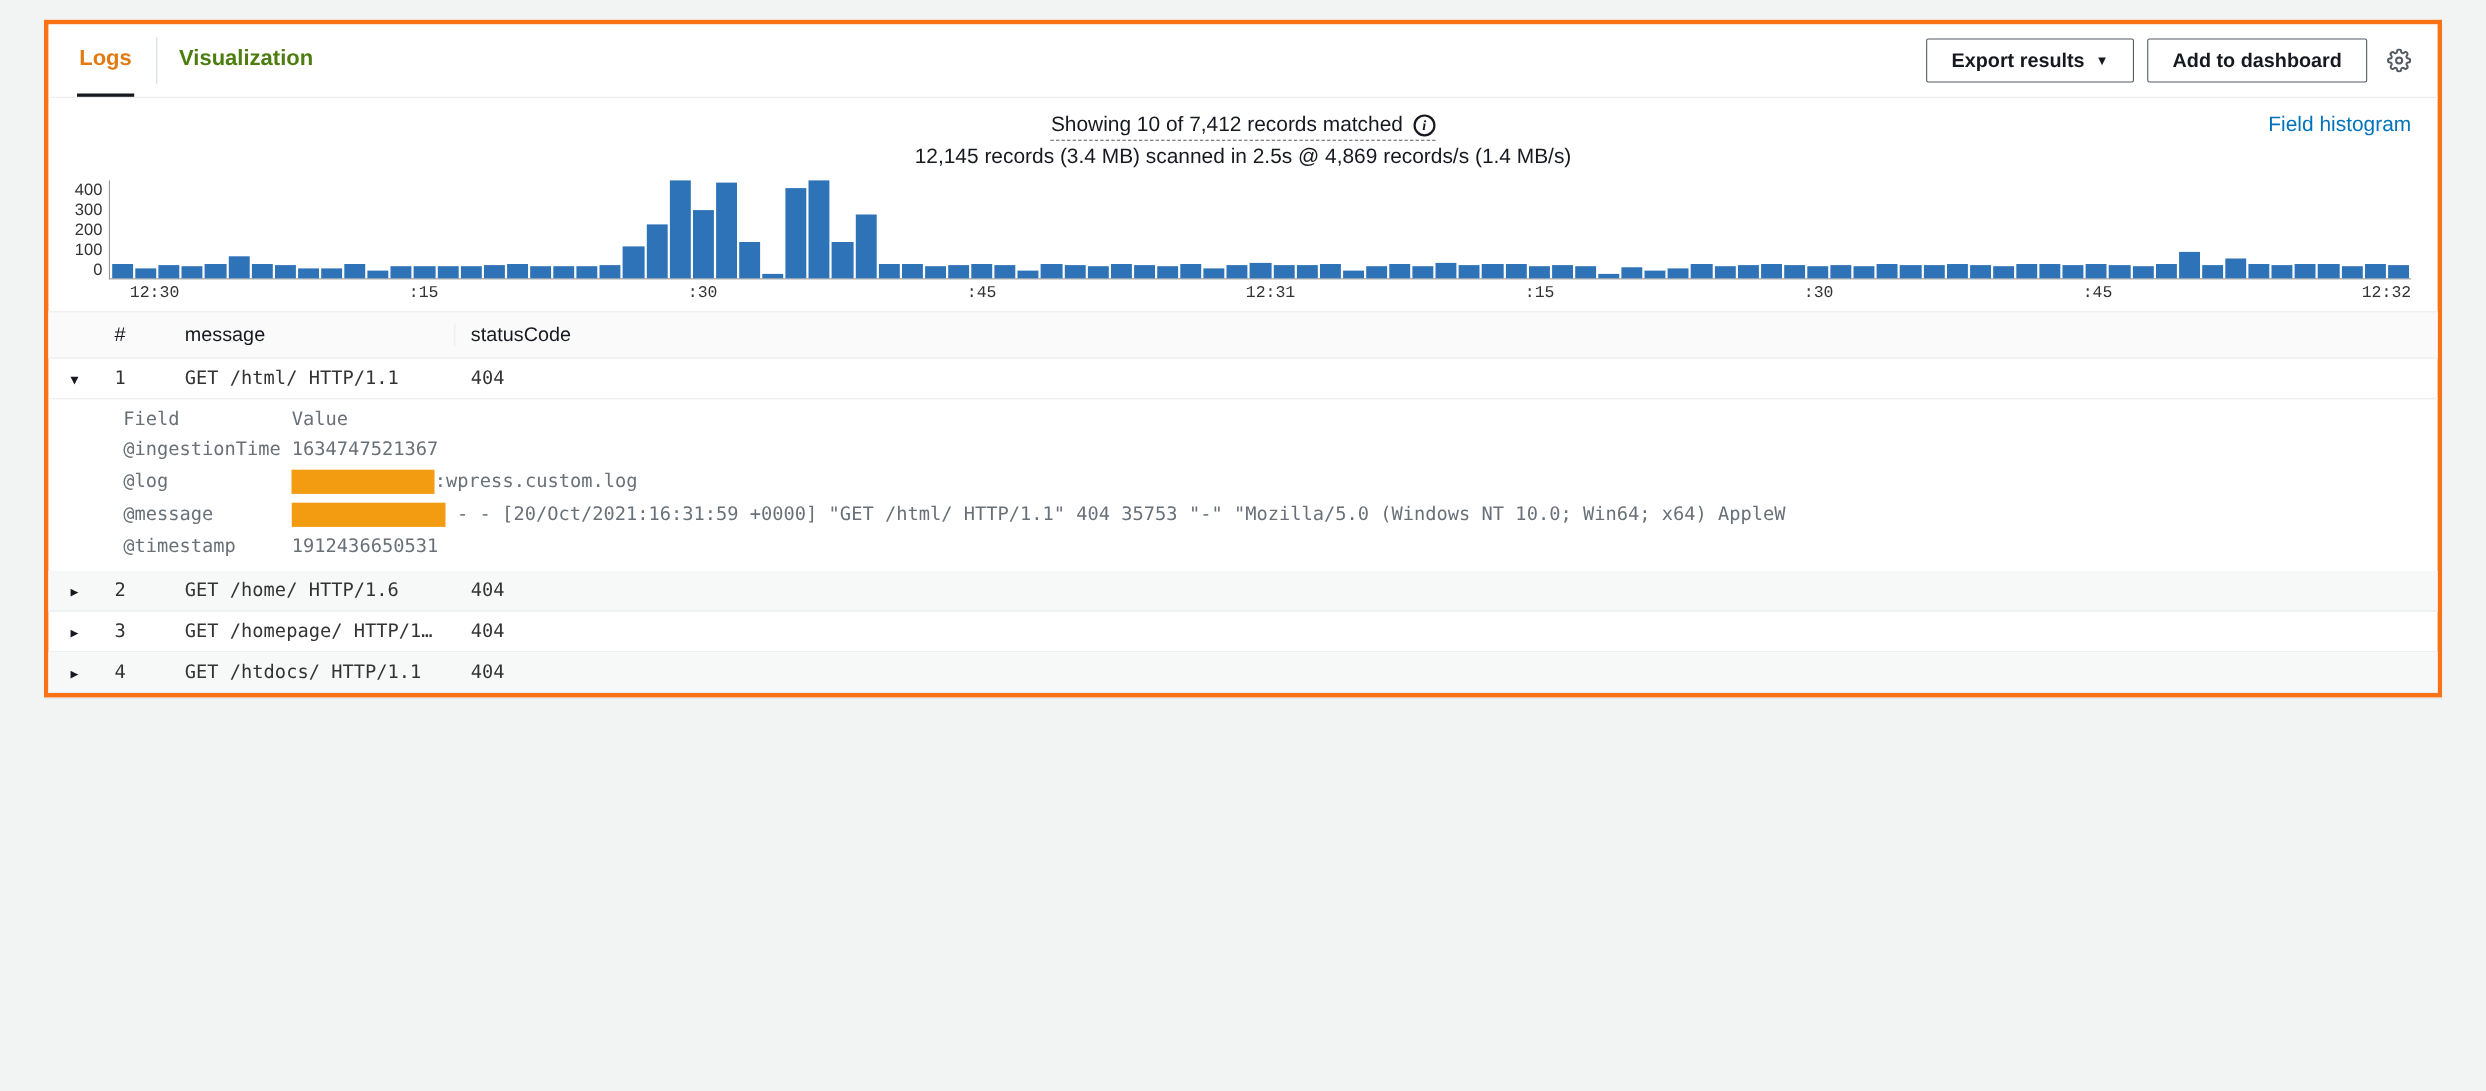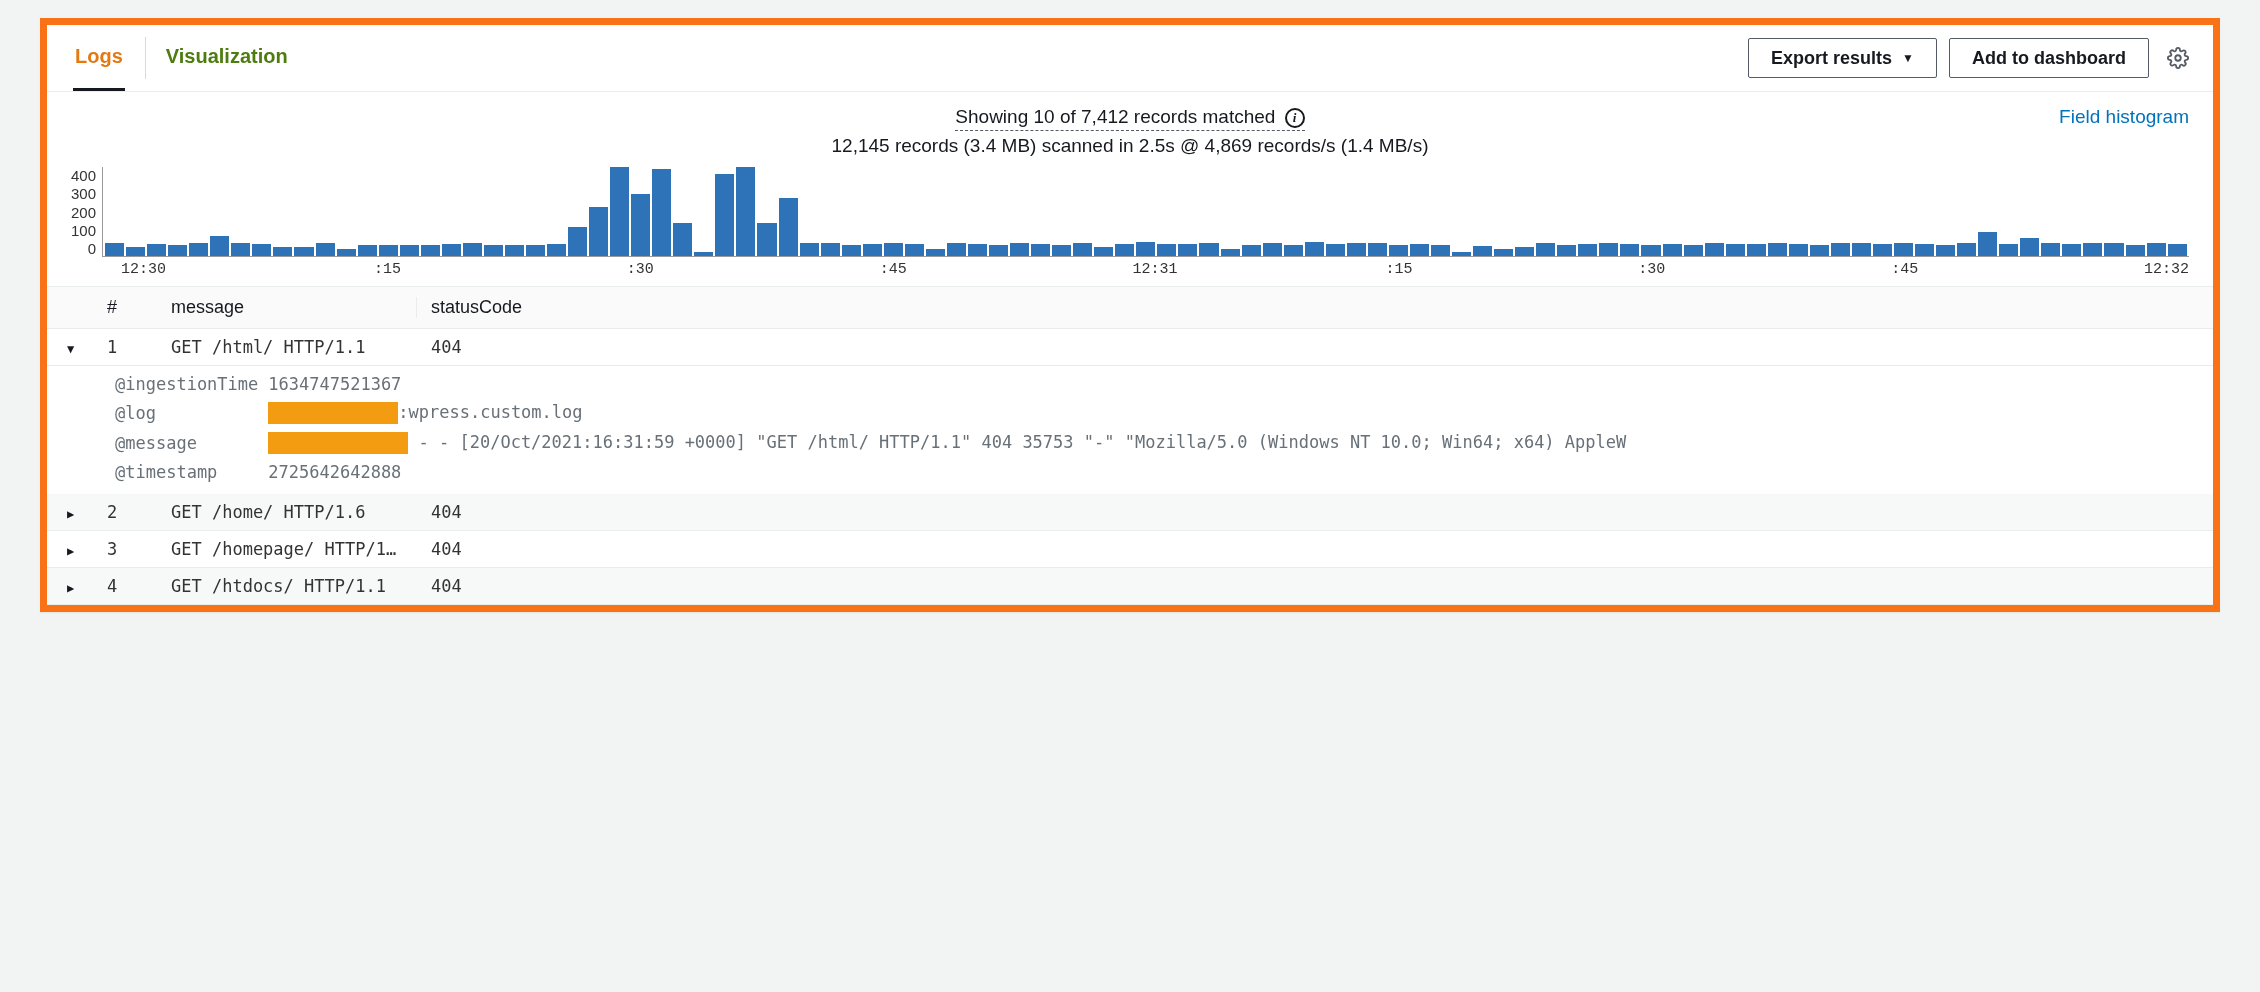--- a/index.html
+++ b/index.html
@@ -5,21 +5,21 @@
   * { box-sizing: border-box; margin: 0; padding: 0; }
   body {
     font-family: "Amazon Ember", "Helvetica Neue", Arial, sans-serif;
     background: #f2f3f3;
     color: #16191f;
     font-size: 14px;
     padding: 18px 40px;
   }
   .panel {
     background: #ffffff;
-    border: 7px solid #f97316;
+    border: 4px solid #f97316;
     box-shadow: 0 1px 1px rgba(0,0,0,0.05);
   }
   
   .hdr {
     display: flex;
     align-items: center;
     border-bottom: 1px solid #eaeded;
     padding: 0 24px 0 0;
   }
   .tabs {
@@ -305,39 +305,43 @@
 
   <div class="trow">
     <div class="col-toggle toggle caret-down"></div>
     <div class="col-num">1</div>
     <div class="col-req">GET /html/ HTTP/1.1</div>
     <div class="col-status">404</div>
   </div>
   <div class="detail">
     <table>
       <tbody>
+          <tr class="hd">
+        <td>Field</td>
+        <td>Value</td>
+      </tr>
       <tr>
         <td>@ingestionTime</td>
         <td class="val">1634747521367</td>
       </tr>
       <tr>
         <td>@log</td>
         <td class="val">
           <span class="redact w1"></span><span>:wpress.custom.log</span>
         </td>
       </tr>
       <tr>
         <td>@message</td>
         <td class="val msg">
           <span class="redact w2"></span><span> - - [20/Oct/2021:16:31:59 +0000] "GET /html/ HTTP/1.1" 404 35753 "-" "Mozilla/5.0 (Windows NT 10.0; Win64; x64) AppleW</span>
         </td>
       </tr>
       <tr>
         <td>@timestamp</td>
-        <td class="val">2725642642888</td>
+        <td class="val">1912436650531</td>
       </tr>
     </tbody>
       </table>
   </div>
 
   <div class="trow alt">
     <div class="col-toggle toggle caret-right"></div>
     <div class="col-num">2</div>
     <div class="col-req">GET /home/ HTTP/1.6</div>
     <div class="col-status">404</div>

